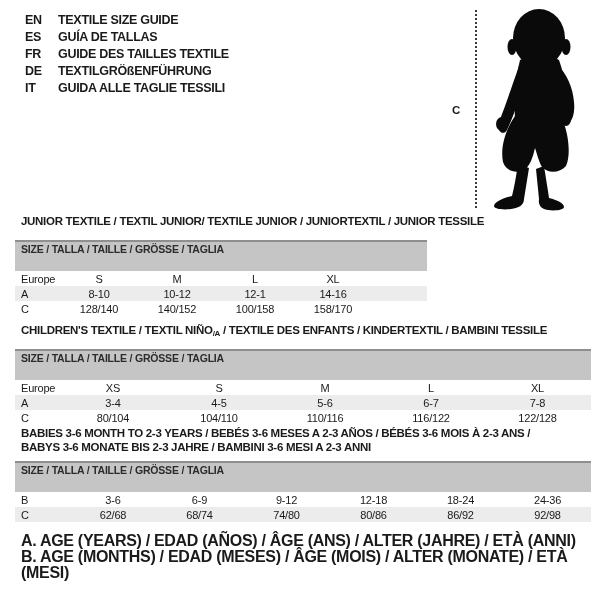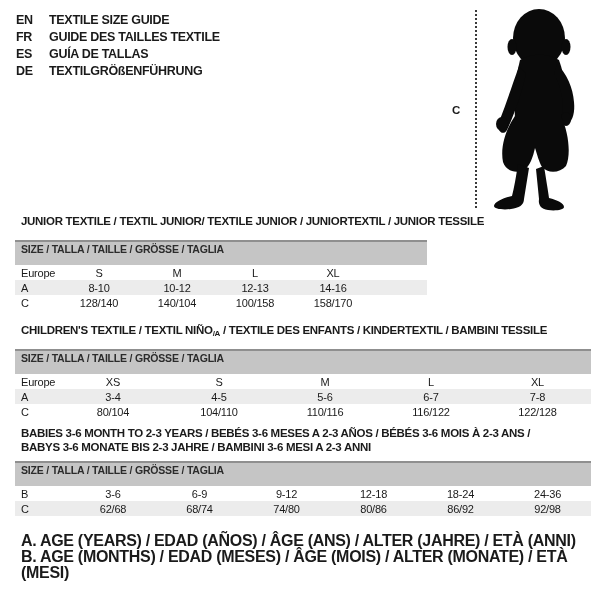--- a/index.html
+++ b/index.html
@@ -1,62 +1,66 @@
 <!DOCTYPE html>
 <html><head>
 <meta charset="utf-8">
 <style>
   html,body{margin:0;padding:0;}
   body{
     width:600px;height:600px;position:relative;background:#ffffff;
     font-family:"Liberation Sans", sans-serif;color:#1a1a1a;overflow:hidden;
   }
   
-  .lang-block{position:absolute;left:16px;top:12px;}
+  .lang-block{position:absolute;left:25px;top:12px;}
   .lang-row{display:flex;line-height:17px;font-size:12.5px;font-weight:700;letter-spacing:-0.3px;}
   .lang-code{width:33px;flex:0 0 33px;}
   
   .figure-area{position:absolute;left:440px;top:0;width:160px;height:215px;}
   .height-line{position:absolute;left:35px;top:10px;height:198px;width:0;border-left:2.5px dotted #3a3a3a;}
   .height-label{position:absolute;left:12px;top:104px;font-size:11.5px;font-weight:700;}
   .baby-svg{position:absolute;left:42px;top:6px;}
   
   .section-title{position:absolute;left:21px;font-size:11.5px;font-weight:700;letter-spacing:-0.3px;white-space:nowrap;}
   .section-title .subscript{font-size:8px;vertical-align:-2px;}
   table.size-table{position:absolute;left:15px;border-collapse:collapse;table-layout:fixed;
     font-size:11px;letter-spacing:-0.2px;}
   table.size-table th.bar{
     background:#c5c5c5;border-top:2px solid #8f8f8f;color:#2b2b2b;
-    font-size:10.5px;font-weight:700;text-align:left;padding:1px 0 10px 6px;height:11px;letter-spacing:-0.2px;
+    font-size:10.5px;font-weight:700;text-align:left;padding:1px 0 16px 6px;height:11px;letter-spacing:-0.2px;
   }
   table.size-table td{height:13px;padding:1px 0;text-align:center;font-weight:400;white-space:nowrap;}
   table.size-table td.lbl{text-align:left;padding-left:6px;}
   tr.shaded{background:#ececec;}
   
   .footnotes{position:absolute;left:21px;top:533px;font-size:16px;font-weight:700;letter-spacing:-0.3px;line-height:16px;}
 </style>
 </head>
 <body>
 
 <div class="lang-block">
   <div class="lang-row">
     <span class="lang-code">EN</span>
     <span>TEXTILE SIZE GUIDE</span>
   </div>
   <div class="lang-row">
+    <span class="lang-code">ES</span>
+    <span>GUÍA DE TALLAS</span>
+  </div>
+  <div class="lang-row">
     <span class="lang-code">FR</span>
     <span>GUIDE DES TAILLES TEXTILE</span>
   </div>
   <div class="lang-row">
-    <span class="lang-code">ES</span>
-    <span>GUÍA DE TALLAS</span>
-  </div>
-  <div class="lang-row">
     <span class="lang-code">DE</span>
     <span>TEXTILGRÖßENFÜHRUNG</span>
+  </div>
+  <div class="lang-row">
+    <span class="lang-code">IT</span>
+    <span>GUIDA ALLE TAGLIE TESSILI</span>
   </div>
 </div>
 
 <div class="figure-area">
   <div class="height-line"></div>
   <div class="height-label">C</div>
   <svg class="baby-svg" width="102" height="205" viewBox="0 0 100 205" fill="#0a0a0a" xmlns="http://www.w3.org/2000/svg">
     <ellipse cx="56" cy="32" rx="26" ry="29"></ellipse>
     <ellipse cx="29" cy="41" rx="4.5" ry="8"></ellipse>
     <ellipse cx="83" cy="41" rx="4.5" ry="8"></ellipse>
@@ -90,28 +94,28 @@
     <td>S</td>
     <td>M</td>
     <td>L</td>
     <td>XL</td>
     <td></td>
   </tr>
   <tr class="shaded">
     <td class="lbl">A</td>
     <td>8-10</td>
     <td>10-12</td>
-    <td>12-13</td>
+    <td>12-1</td>
     <td>14-16</td>
     <td></td>
   </tr>
   <tr>
     <td class="lbl">C</td>
     <td>128/140</td>
-    <td>140/104</td>
+    <td>140/152</td>
     <td>100/158</td>
     <td>158/170</td>
     <td></td>
   </tr>
 </tbody>
   </table>
 
 <div class="section-title" style="top:324px;"><span>CHILDREN'S TEXTILE / TEXTIL NIÑO</span><span class="subscript">/A</span><span> / TEXTILE DES ENFANTS / KINDERTEXTIL / BAMBINI TESSILE</span></div>
 <table class="size-table" style="top:349px;width:576px;">
   <colgroup>

